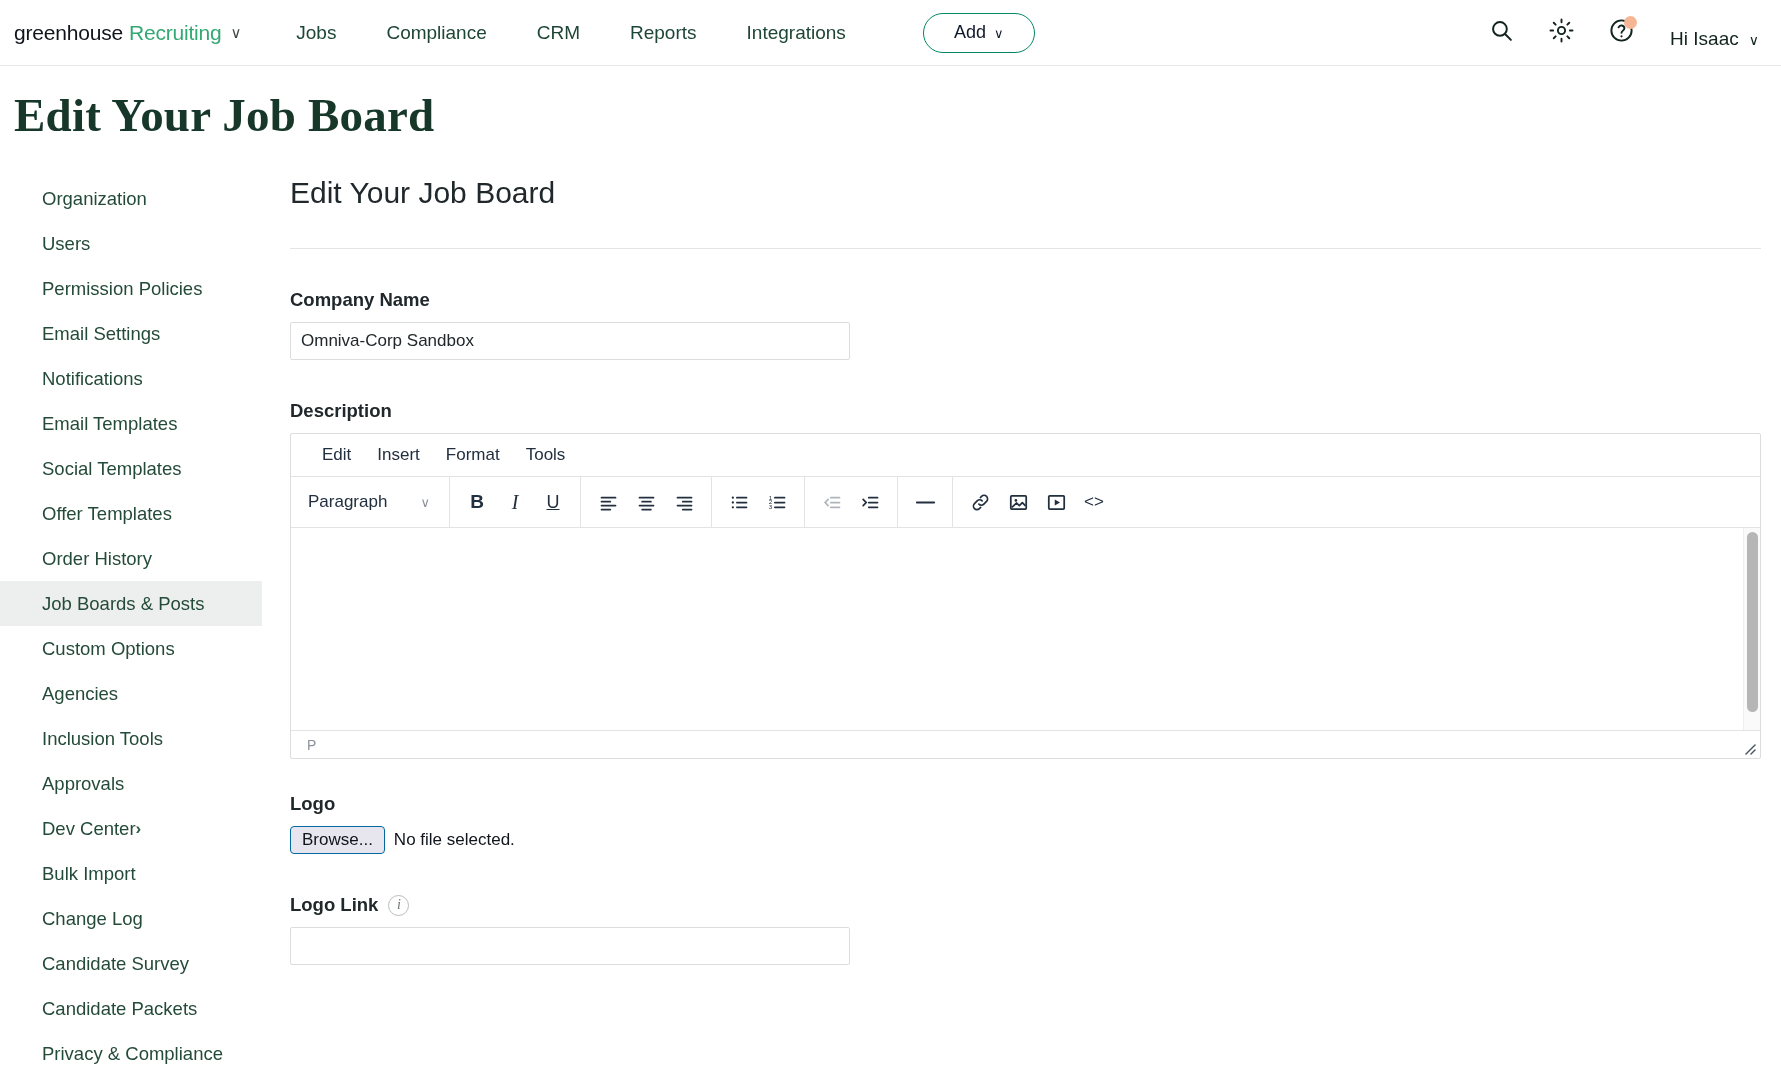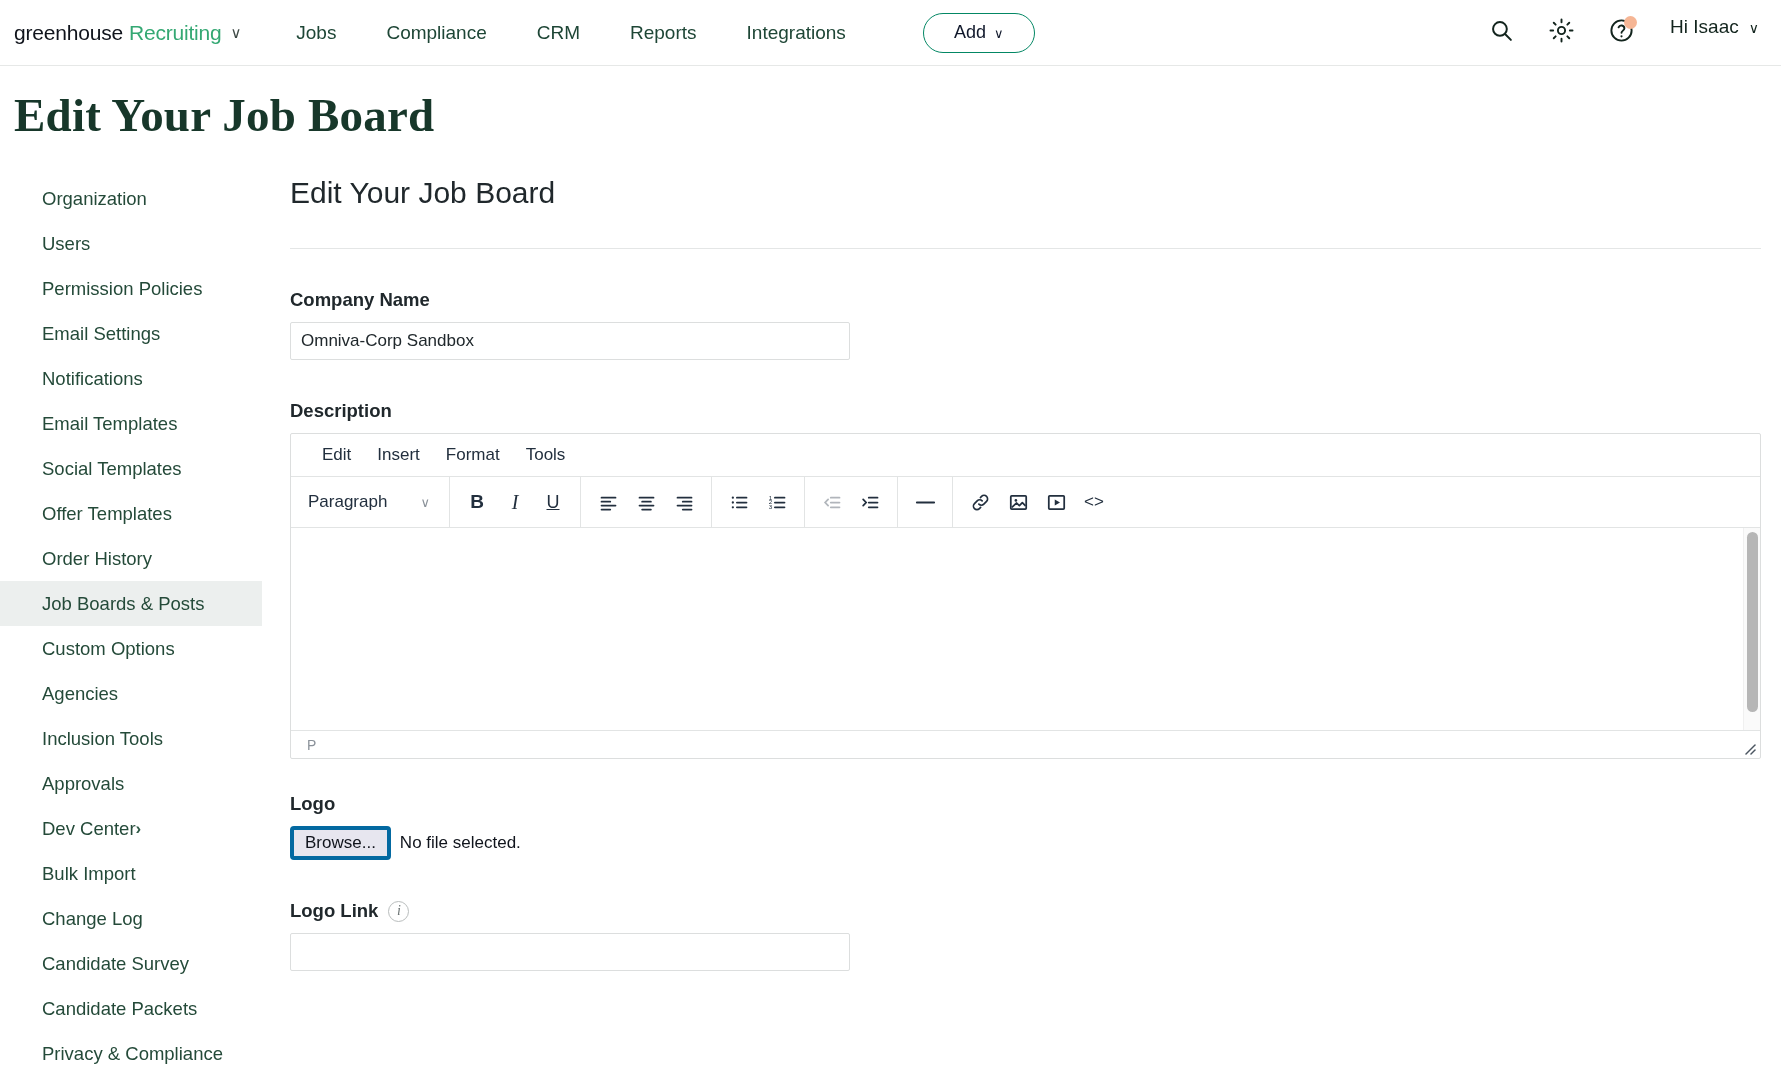--- a/index.html
+++ b/index.html
@@ -45,21 +45,21 @@
     min-width: 112px;
     display: flex; align-items: center; justify-content: center;
     gap: 8px;
     font-size: 18px;
     background: #fff;
     cursor: pointer;
   }
   .add-chev { font-size: 13px; position: relative; top: 1px; }
   .nav-right {
     margin-left: auto;
-    display: flex; align-items: flex-start; gap: 26px;
+    display: flex; align-items: flex-end; gap: 26px;
   }
   .icon-btn {
     width: 34px; height: 34px;
     display: flex; align-items: center; justify-content: center;
     cursor: pointer; position: relative;
     color: #123a2b;
   }
   .notif-dot {
     position: absolute; top: 0px; right: 1px;
     width: 13px; height: 13px; border-radius: 50%;
@@ -229,21 +229,21 @@
     color: #5b6770;
   }
 
   
   .file-row {
     display: flex; align-items: center; gap: 9px;
     margin-left: 12px;
     margin-top: 8px;
   }
   .browse-btn {
-    border: 4px solid #0369a1;
+    border: 1px solid #0369a1;
     background: #e7e6ef;
     border-radius: 4px;
     font-size: 17px;
     color: #10141c;
     padding: 3px 11px;
     cursor: pointer;
     font-family: "Liberation Sans", sans-serif;
   }
   .file-status { font-size: 17px; color: #10141c; }
 

